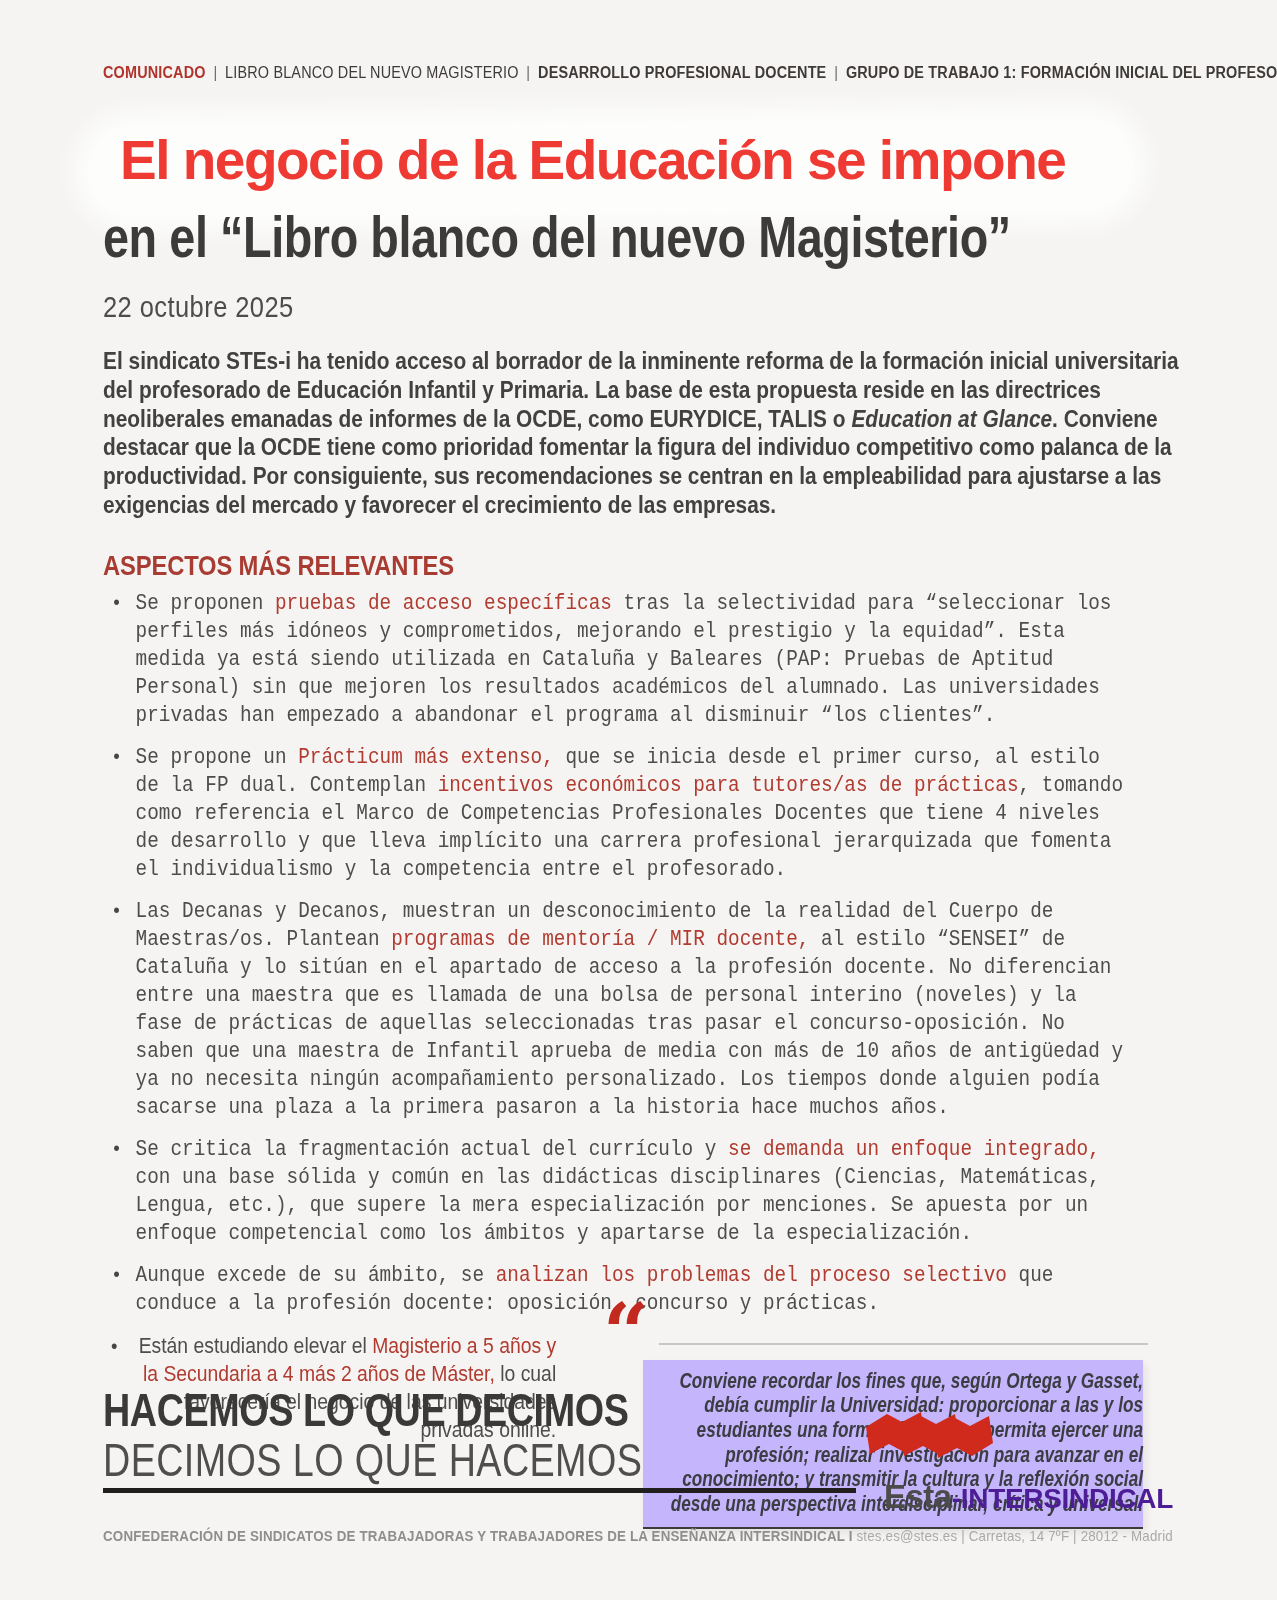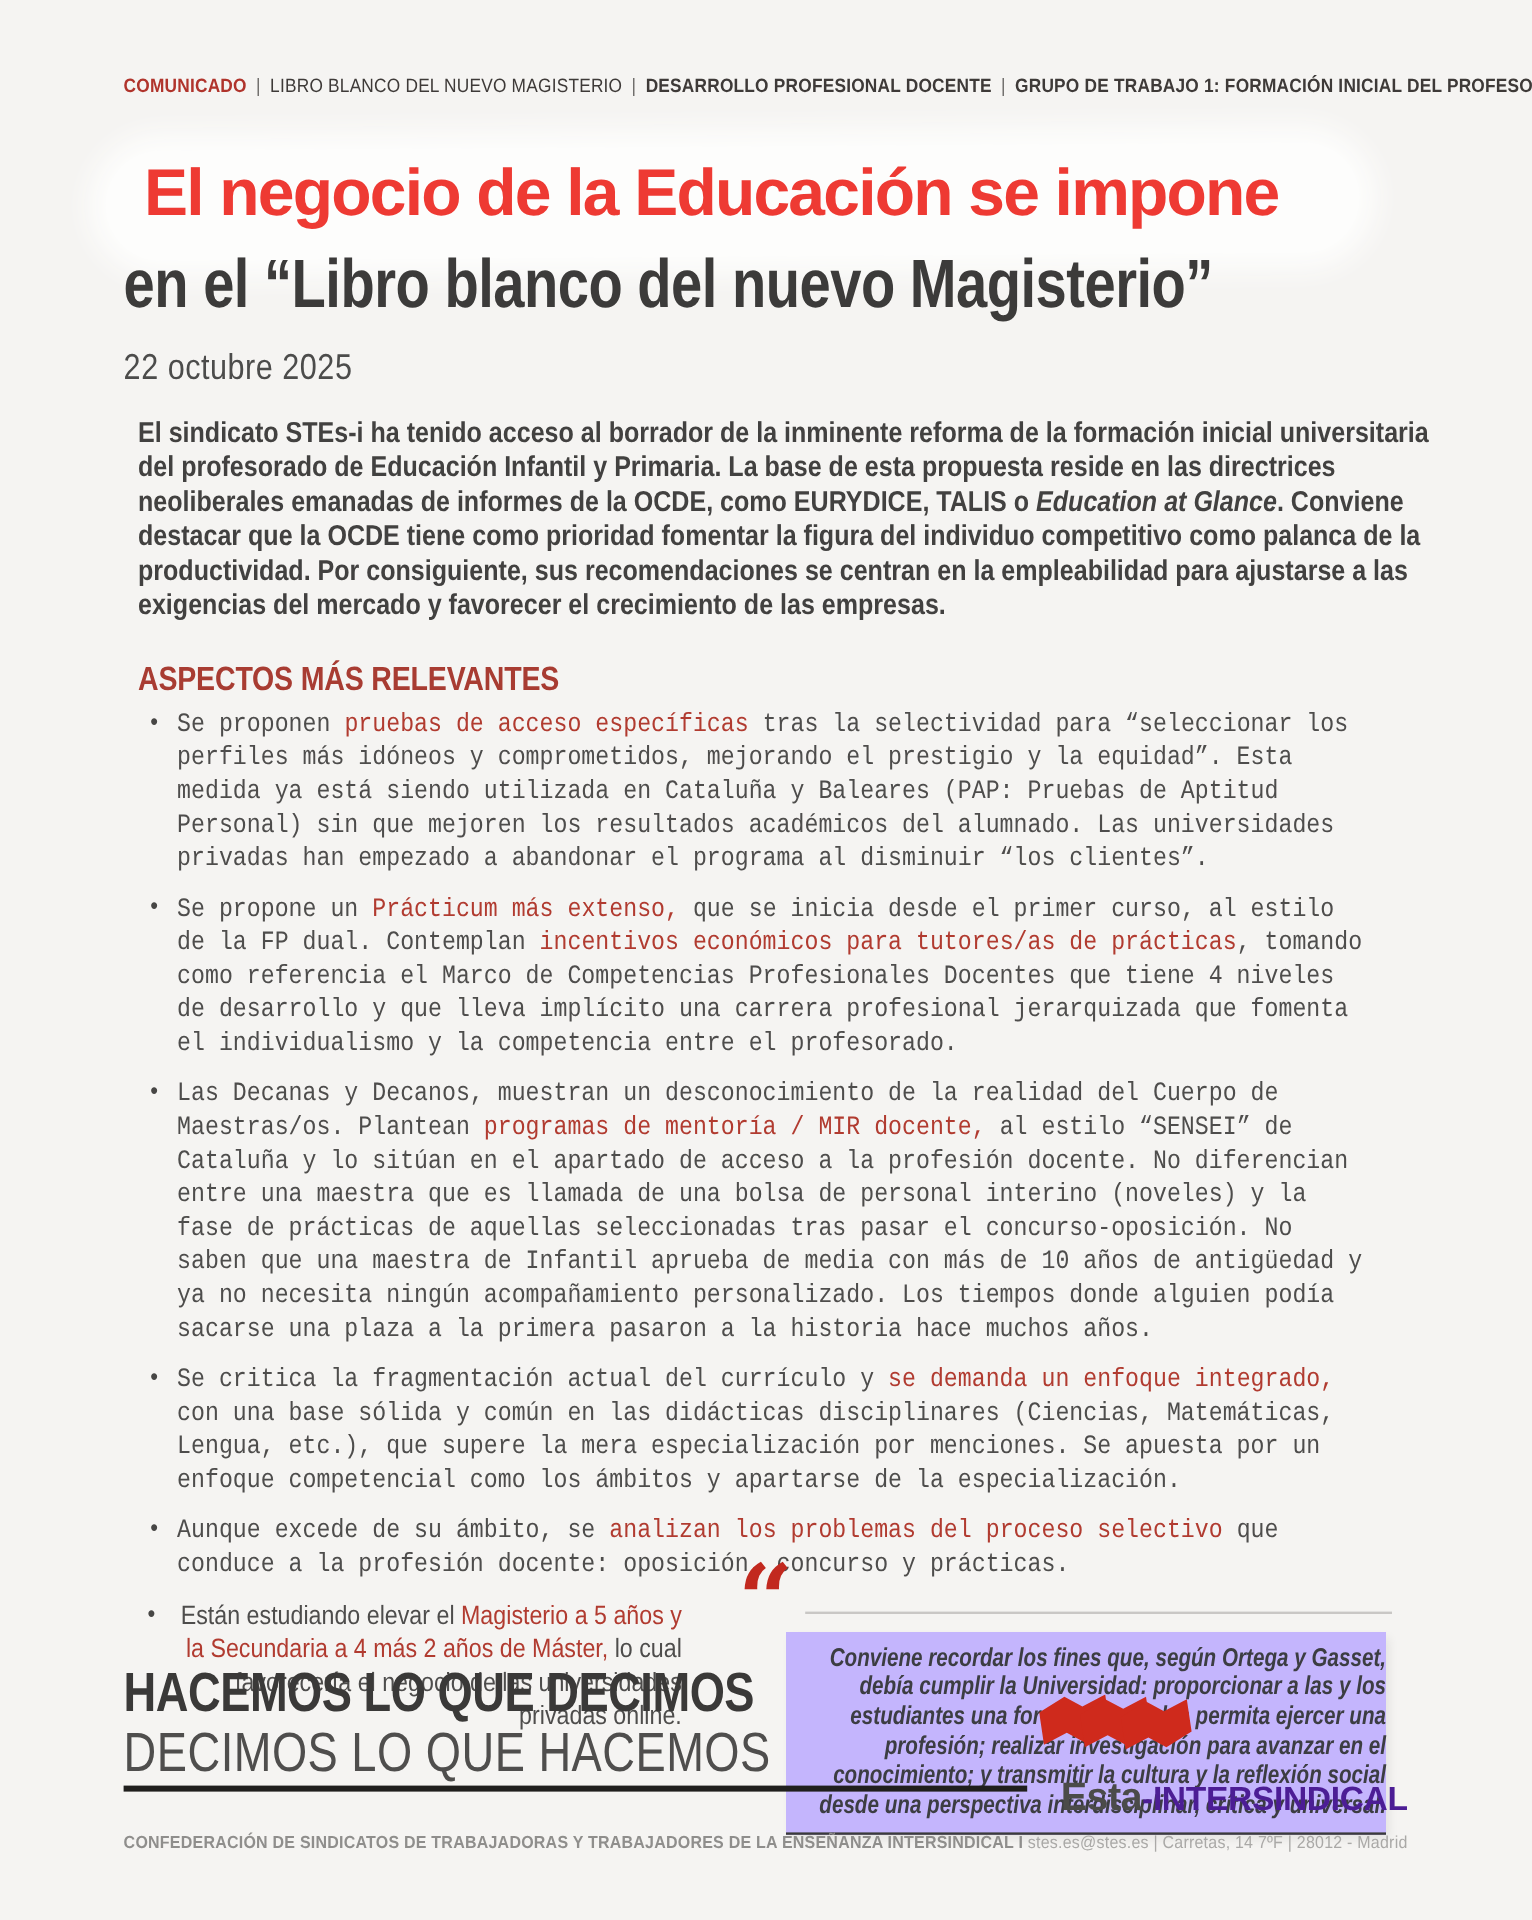--- a/index.html
+++ b/index.html
@@ -46,21 +46,21 @@
     font-size:57px;font-weight:700;letter-spacing:-.5px;color:var(--text-dark);
     transform:scaleX(0.82);transform-origin:0 0;
   }
   .date{
     position:absolute;left:103px;top:290px;white-space:nowrap;
     font-size:30px;font-weight:400;color:#4c4c4b;
     transform:scaleX(0.85);transform-origin:0 0;letter-spacing:.5px;
   }
 
   
-  .content{position:absolute;left:115px;top:347px;width:1075px;}
+  .content{position:absolute;left:103px;top:347px;width:1075px;}
   .intro{
     width:1240px;font-size:24px;line-height:28.8px;font-weight:700;color:#424140;
     transform:scaleX(0.87);transform-origin:0 0;margin-bottom:30px;
   }
   .seg-italic{font-style:italic;}
   .seg-red{color:var(--red-inline);}
   .section-h{
     font-size:28px;font-weight:700;color:var(--red-heading);white-space:nowrap;
     transform:scaleX(0.85);transform-origin:0 0;margin-bottom:8px;letter-spacing:-.2px;
   }

